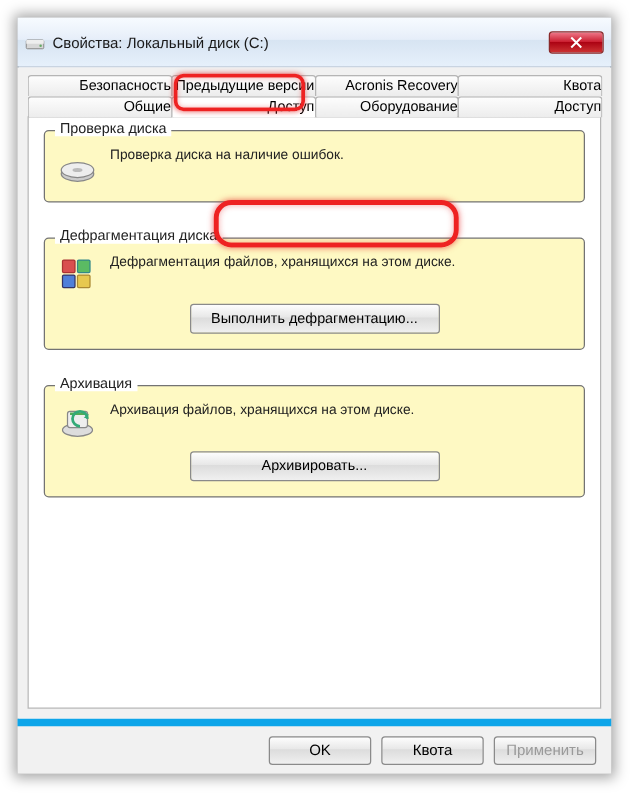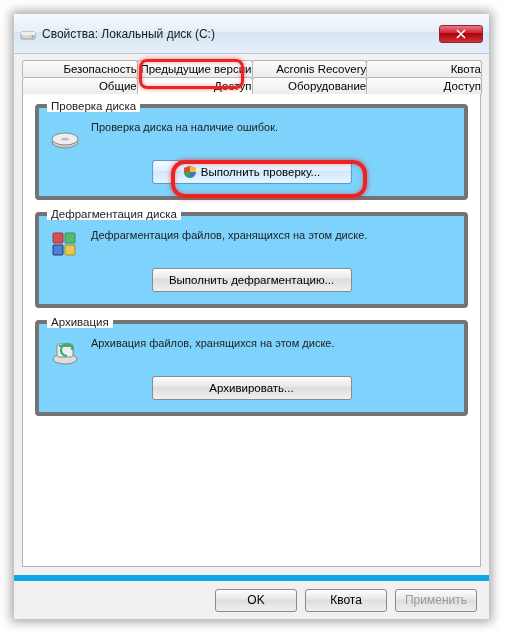--- a/index.html
+++ b/index.html
@@ -96,26 +96,26 @@
   }
   .highlight-btn {
     position: absolute;
     border: 4px solid #e22;
     border-radius: 14px;
     pointer-events: none;
     z-index: 50;
     box-shadow: 0 0 5px rgba(226,34,34,0.7), inset 0 0 5px rgba(226,34,34,0.4);
   }
   .groupbox {
-    border: 4px solid #737373;
+    border: 1px solid #737373;
     border-radius: 4px;
-    margin-bottom: 12px;
+    margin-bottom: 28px;
     padding: 12px 10px 12px 10px;
     position: relative;
-    background: #7dd3fc;
+    background: #fef9c3;
   }
   .group-title {
     position: absolute;
     top: -8px; left: 8px;
     background: #fff;
     padding: 0 4px;
     font-size: 11.5px;
     color: #222;
   }
   .group-body { display: flex; align-items: flex-start; gap: 10px; }
@@ -205,33 +205,20 @@
             <svg viewBox="0 0 32 32" width="32" height="32">
               <ellipse cx="16" cy="22" rx="13" ry="6" fill="#ccc" stroke="#888" stroke-width="1"></ellipse>
               <ellipse cx="16" cy="19" rx="13" ry="6" fill="#eee" stroke="#888" stroke-width="1"></ellipse>
               <ellipse cx="16" cy="19" rx="4" ry="1.6" fill="#bbb"></ellipse>
             </svg>
           </span>
           <div class="group-text-col">
             <div class="group-desc">Проверка диска на наличие ошибок.</div>
           </div>
         </div>
-        <div class="group-btn-row">
-          <button class="action-btn default-look">
-            <span class="shield">
-              <svg viewBox="0 0 14 14" width="14" height="14">
-                <path d="M7 1 L13 3 L13 7 C13 10 10 13 7 13 C4 13 1 10 1 7 L1 3 Z" fill="#3a77c9"></path>
-                <path d="M7 1 L13 3 L13 7 L7 7 Z" fill="#f3c22c"></path>
-                <path d="M7 7 L1 7 L1 3 L7 1 Z" fill="#d94f2a"></path>
-                <path d="M7 7 L7 13 C4 13 1 10 1 7 Z" fill="#3aa655"></path>
-              </svg>
-            </span>
-            <span>Выполнить проверку...</span>
-          </button>
-        </div>
       </div>
 
       <div class="groupbox">
         <span class="group-title">Дефрагментация диска</span>
         <div class="group-body">
           <span class="group-icon">
             <svg viewBox="0 0 32 32" width="32" height="32">
               <rect x="4" y="5" width="10" height="10" fill="#d94f4f" stroke="#a33" rx="1"></rect>
               <rect x="16" y="5" width="10" height="10" fill="#5bbb63" stroke="#388" rx="1"></rect>
               <rect x="4" y="17" width="10" height="10" fill="#4f7fd9" stroke="#336" rx="1"></rect>

